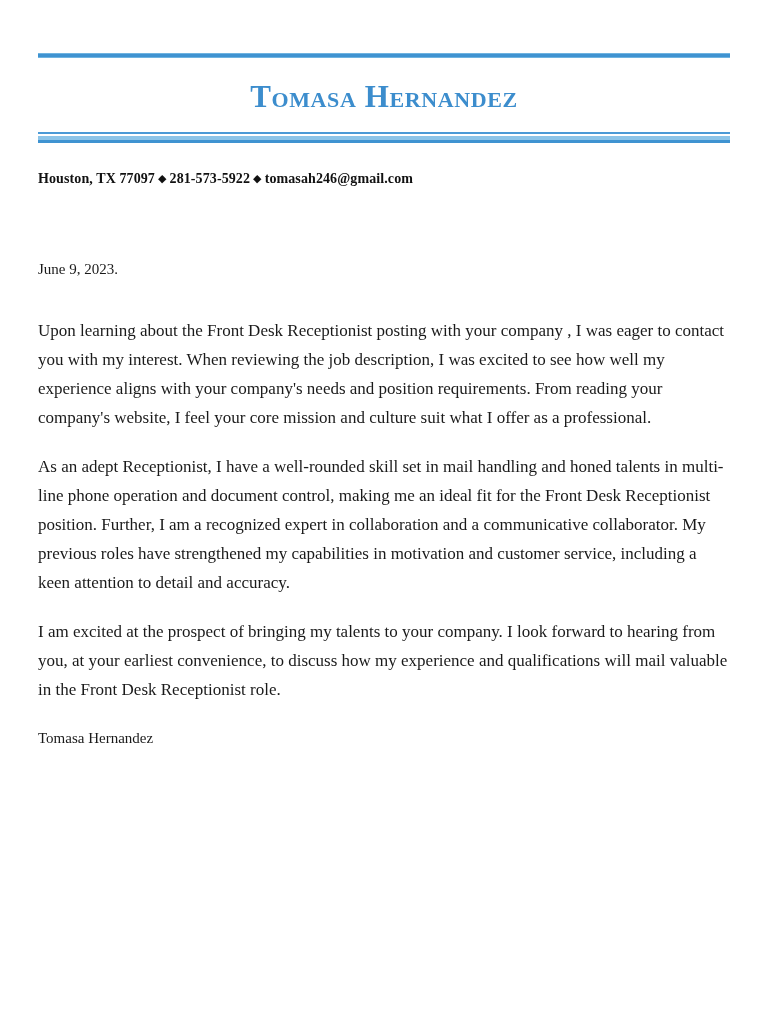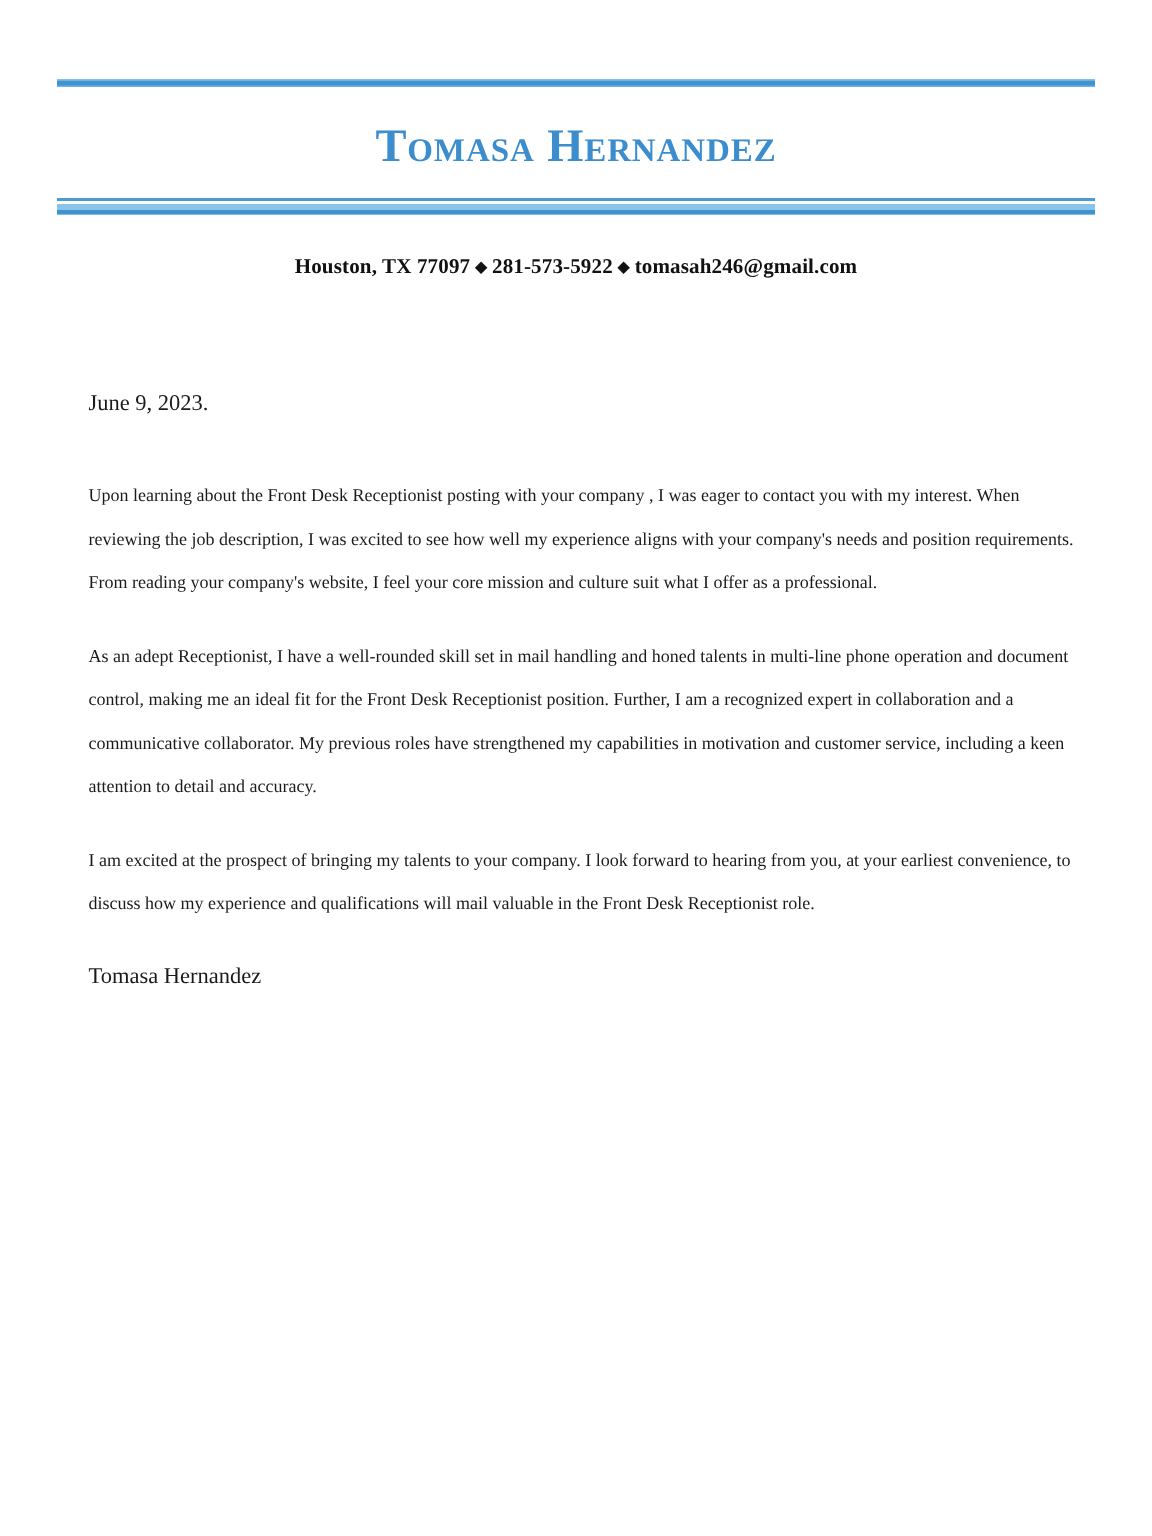--- a/index.html
+++ b/index.html
@@ -66,59 +66,58 @@
     height: 2px;
     background: #ffffff;
   }
   .rule-bottom-thick {
     height: 4px;
     background: #8cc4e8;
     border-bottom: 3px solid #3f93d1;
   }
 
   .contact {
-    text-align: center;
+    text-align: left;
     margin-top: 28px;
     font-size: 14px;
     font-weight: bold;
     color: #111111;
     letter-spacing: 0.1px;
   }
   .contact .sep {
     font-size: 11px;
     position: relative;
     top: -1px;
     padding: 0 3px;
   }
 
   
   .body-area {
     padding: 0 38px;
     margin-top: 68px;
-    margin-left: 21px;
   }
 
   .line {
     font-size: 15px;
     line-height: 29px;
     color: #1a1a1a;
   }
 
   .date {
     margin-bottom: 32px;
   }
   .subject {
     margin-bottom: 20px;
   }
   .salutation {
     margin-bottom: 18px;
   }
 
   p.para {
-    font-size: 12px;
+    font-size: 17px;
     line-height: 29px;
     margin: 0 0 20px 0;
     text-align: left;
     color: #1a1a1a;
     max-width: 692px;
   }
 
   .closing-thanks {
     margin-top: 24px;
     margin-bottom: 20px;

